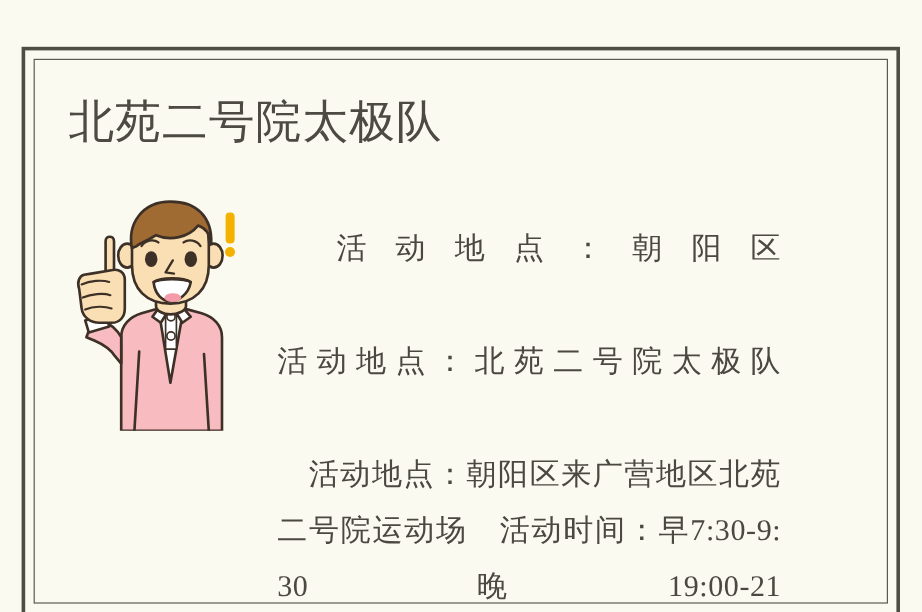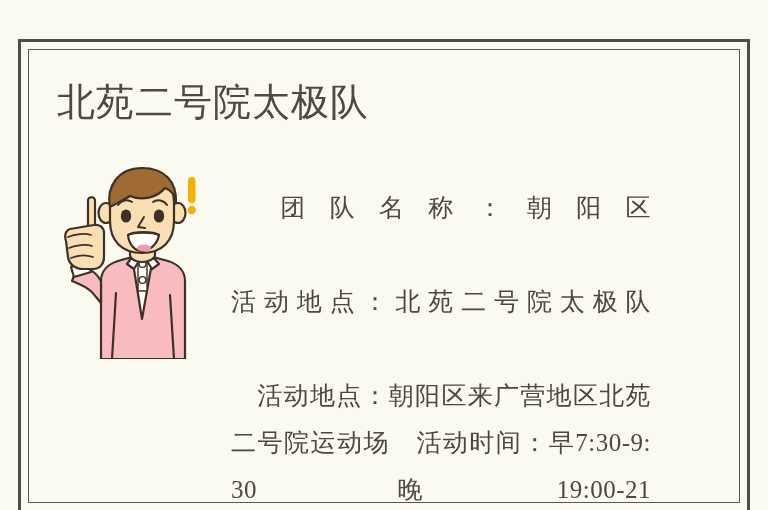--- a/index.html
+++ b/index.html
@@ -164,18 +164,18 @@
       </g>
 
       <g fill="#f3b200" stroke="none">
         <rect x="130" y="14" width="7.5" height="26" rx="3.4"></rect>
         <circle cx="133.7" cy="47" r="4.2"></circle>
       </g>
     </svg>
   </div>
 
   <div class="info-block">
-    <p class="para">　团队名称：朝阳区</p>
+    <p class="para">　活动地点：朝阳区</p>
     <p class="para">活动地点：北苑二号院太极队</p>
     <p class="para">　活动地点：朝阳区来广营地区北苑二号院运动场　活动时间：早7:30-9:30 晚19:00-21</p>
   </div>
 
 </div>
 
 </body></html>

